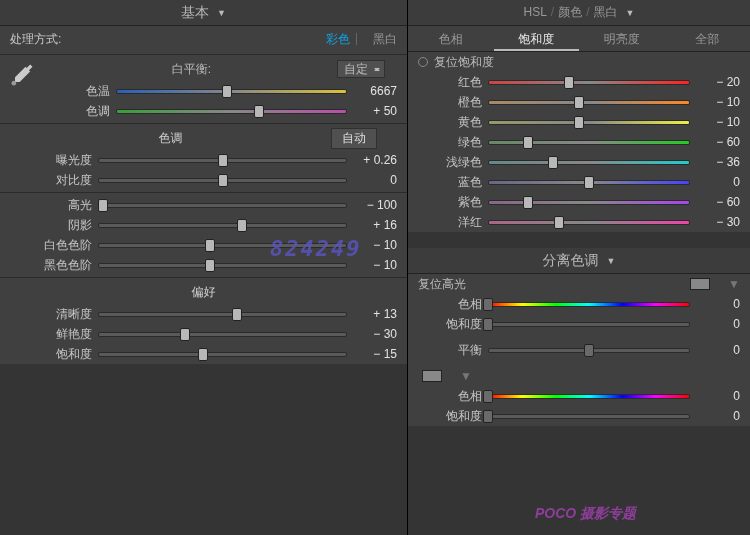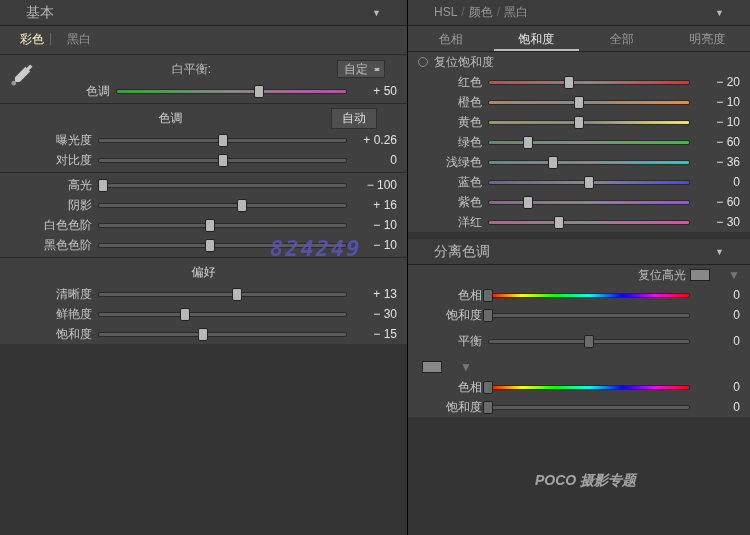--- a/index.html
+++ b/index.html
@@ -1,19 +1,19 @@
 <!DOCTYPE html>
 <html><head>
 <meta charset="utf-8">
 <style>
 *{margin:0;padding:0;box-sizing:border-box;font-family:"Microsoft YaHei",sans-serif;-webkit-font-smoothing:antialiased}
 body{background:#343434;color:#bababa;font-size:12px;width:750px;height:535px;overflow:hidden;display:flex}
 .col-l{width:408px;border-right:1px solid #000}
 .col-r{width:342px}
-.panel-hdr{height:26px;background:#3c3c3c;border-bottom:1px solid #222;display:flex;align-items:center;justify-content:space-between;padding:0 26px;font-size:14px;gap:8px}
+.panel-hdr{height:26px;background:#3c3c3c;border-bottom:1px solid #222;display:flex;align-items:center;justify-content:center;padding:0 26px;font-size:14px;gap:8px}
 .panel-hdr .tri{font-size:9px}
 .body-dark{background:#404040}
 .ph-tabs{font-size:12px;color:#999}
 .ph-tabs .sep{color:#666;margin:0 4px}
 .row{display:flex;align-items:center;height:20px;padding:0 10px}
 .lbl{text-align:right;color:#c6c6c6}
 .val{width:44px;text-align:right;color:#e2e2e2;font-size:12px}
 .slider{flex:1;height:14px;position:relative;margin:0 6px}
 .track{position:absolute;left:0;right:0;top:5px;height:5px;border:1px solid #2a2a2a;border-radius:2px;background:#5a5a5a}
 .gr-temp{background:linear-gradient(90deg,#2a5fb8,#888,#d8c23a)}
@@ -29,66 +29,75 @@
 .gr-mag{background:linear-gradient(90deg,#a68,#888,#e4a)}
 .knob{position:absolute;top:1px;width:10px;height:13px;background:#b8b8b8;border:1px solid #222;border-radius:2px;transform:translateX(-5px)}
 .knob.dis{background:#6a6a6a}
 .sh{height:24px;display:flex;align-items:center;padding:0 10px;color:#d0d0d0}
 .sh-c{flex:1;text-align:center}
 .hr{height:1px;background:#2a2a2a;margin:2px 0}
 .eyedrop{width:28px;height:28px;margin:4px 0 0 8px}
 .treat{display:flex;align-items:center;height:26px;padding:0 10px}
 .treat .tl{flex:1;color:#c6c6c6}
 .treat .opt{color:#999;margin-left:10px}
-.treat .opt.act{color:#fef9c3}
+.treat .opt.act{color:#0ea5e9}
 .vr{width:1px;height:12px;background:#666;margin:0 6px}
 .wbrow{display:flex;align-items:center;height:24px;padding:0 10px}
 .sel{background:#505050;height:18px;padding:0 16px 0 6px;border:1px solid #303030;margin-right:12px;position:relative;font-size:12px;display:flex;align-items:center}
 .sel:after{content:"";position:absolute;right:4px;top:4px;border:3px solid transparent;border-bottom-color:#bbb}
 .sel:before{content:"";position:absolute;right:4px;bottom:3px;border:3px solid transparent;border-top-color:#bbb}
 .btn-auto{background:#505050;border:1px solid #303030;padding:1px 10px;font-size:12px;color:#ddd}
 .tab-row{display:flex;height:26px;border-bottom:1px solid #222}
 .tab{flex:1;text-align:center;line-height:26px;color:#999}
 .tab.act{color:#e8e8e8;border-bottom:2px solid #bbb}
 .radio{width:10px;height:10px;border:1px solid #888;border-radius:50%;margin-right:6px}
 .sw{width:20px;height:12px;border:1px solid #222;margin:0 4px}
 .wm{position:absolute;color:#5b54c5;font:italic 700 22px monospace;opacity:.8;left:270px;top:236px;z-index:9;letter-spacing:2px}
-.wm2{position:absolute;color:#ffffff;opacity:.55;font:italic 700 14px sans-serif;left:535px;top:472px;z-index:9}
+.wm2{position:absolute;color:#d946ef;opacity:.55;font:italic 700 14px sans-serif;left:535px;top:505px;z-index:9}
 </style>
 </head>
 <body>
 
 <div class="wm">824249</div>
 <div class="wm2">POCO 摄影专题</div>
 
 <div class="col-l">
   <div class="panel-hdr">
     <span>基本</span>
     <span class="tri">▼</span>
   </div>
   <div class="body-dark">
     <div class="treat">
+      <span class="tl">处理方式:</span>
       <span class="opt act">彩色</span>
       <span class="vr"></span>
       <span class="opt">黑白</span>
     </div>
     <div class="hr"></div>
     <div style="display:flex">
       <svg class="eyedrop" viewBox="0 0 24 24">
           <path fill="#ccc" d="M19 3l2 2-3 3 1 1-9 9H6v-4l9-9 1 1 3-3z"></path>
           <circle cx="5" cy="19" r="2" fill="#999"></circle>
         </svg>
       <div style="flex:1">
         <div class="wbrow">
           <span style="flex:1;text-align:center">白平衡:</span>
           <div class="sel">
               <span>自定</span>
             </div>
         </div>
         <div class="row">
+          <span class="lbl" style="width:64px">色温</span>
+          <div class="slider">
+              <div class="track gr-temp"></div>
+              <div class="knob" style="left:48%"></div>
+            </div>
+          <span class="val">6667</span>
+        </div>
+        <div class="row">
           <span class="lbl" style="width:64px">色调</span>
           <div class="slider">
               <div class="track gr-tint"></div>
               <div class="knob" style="left:62%"></div>
             </div>
           <span class="val">+ 50</span>
         </div>
       </div>
     </div>
     <div class="hr"></div>
@@ -179,22 +188,22 @@
 
 <div class="col-r">
   <div class="panel-hdr">
     <span class="ph-tabs"><span>HSL</span><span class="sep">/</span><span>颜色</span><span class="sep">/</span><span>黑白</span></span>
     <span class="tri">▼</span>
   </div>
   <div class="body-dark">
     <div class="tab-row">
       <div class="tab">色相</div>
       <div class="tab act">饱和度</div>
+      <div class="tab">明亮度</div>
       <div class="tab">全部</div>
-      <div class="tab">明亮度</div>
     </div>
     <div class="row">
         <span class="radio"></span>
         <span style="flex:1;text-align:left">复位饱和度</span>
         <span style="width:40px"></span>
       </div>
     <div class="row">
         <span class="lbl" style="width:64px">红色</span>
         <div class="slider">
           <div class="track gr-red"></div>
@@ -253,27 +262,27 @@
     <div class="row">
         <span class="lbl" style="width:64px">洋红</span>
         <div class="slider">
           <div class="track gr-mag"></div>
           <div class="knob" style="left:35%"></div>
         </div>
         <span class="val">− 30</span>
       </div>
   </div>
 
-  <div class="panel-hdr" style="margin-top:7px">
+  <div class="panel-hdr" style="margin-top:16px">
     <span>分离色调</span>
       <span class="tri">▼</span>
   </div>
   <div class="body-dark">
     <div class="row">
-        <span style="flex:1;text-align:right">复位高光</span>
+        <span style="flex:1;text-align:left">复位高光</span>
         <span class="sw" style="background:#888"></span>
         <span style="width:26px;text-align:right;color:#777">▼</span>
       </div>
     <div class="row">
         <span class="lbl" style="width:64px">色相</span>
         <div class="slider">
           <div class="track gr-hue"></div>
           <div class="knob dis" style="left:0%"></div>
         </div>
         <span class="val">0</span>

